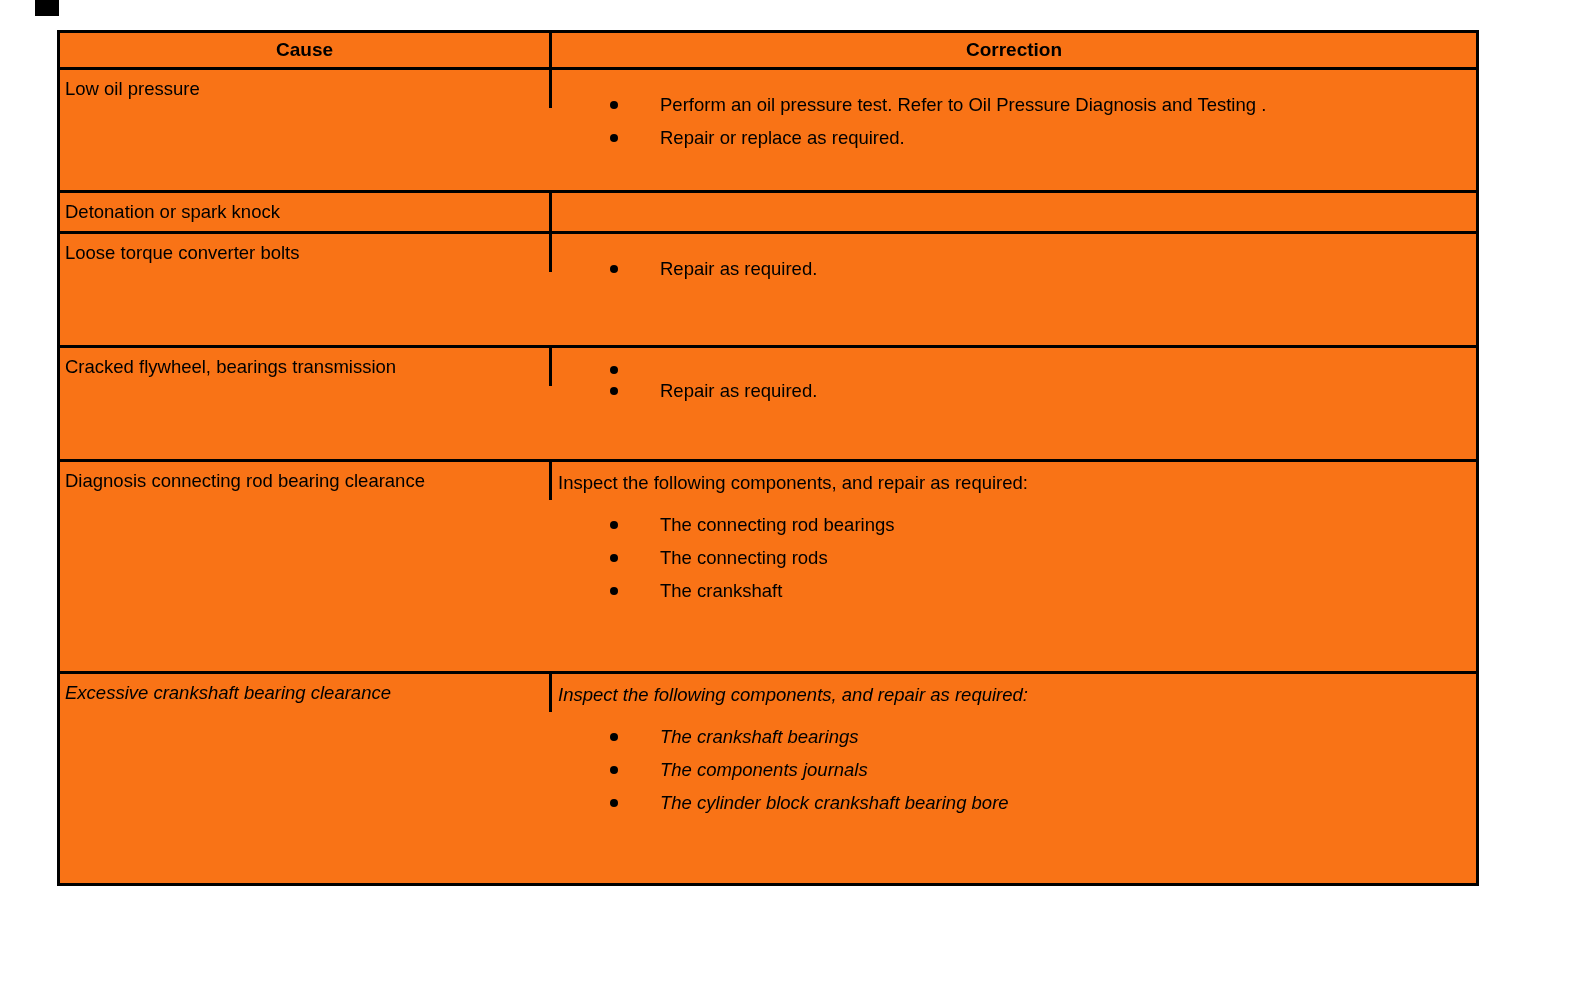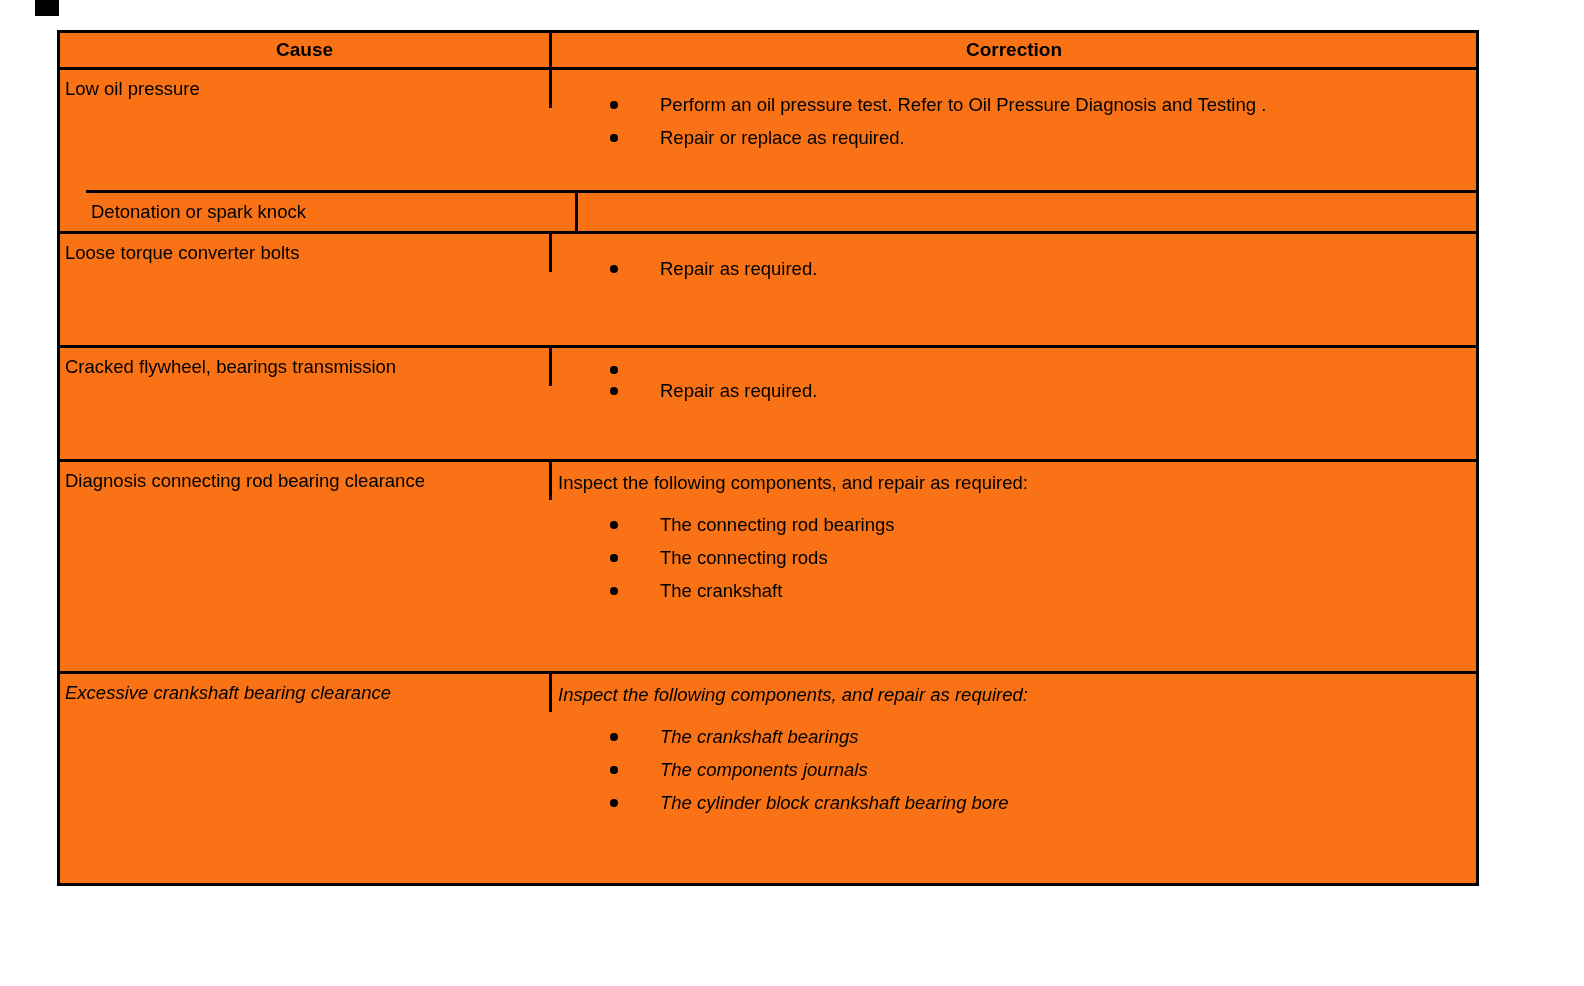--- a/index.html
+++ b/index.html
@@ -100,21 +100,21 @@
               <span class="dot"></span>
               <span class="btext">Perform an oil pressure test. Refer to Oil Pressure Diagnosis and Testing .</span>
             </div>
             <div class="bullet-item">
               <span class="dot"></span>
               <span class="btext">Repair or replace as required.</span>
             </div>
           </div>
         </div>
       </div>
-      <div class="trow" style="min-height: 33px; margin-left: 26px;">
+      <div class="trow" style="min-height: 33px;">
         <div class="cell cause-cell">Detonation or spark knock</div>
       </div>
       <div class="trow" style="min-height: 114px;">
         <div class="cell cause-cell">Loose torque converter bolts</div>
         <div class="cell corr-cell">
           <div class="bullets">
             <div class="bullet-item">
               <span class="dot"></span>
               <span class="btext">Repair as required.</span>
             </div>

